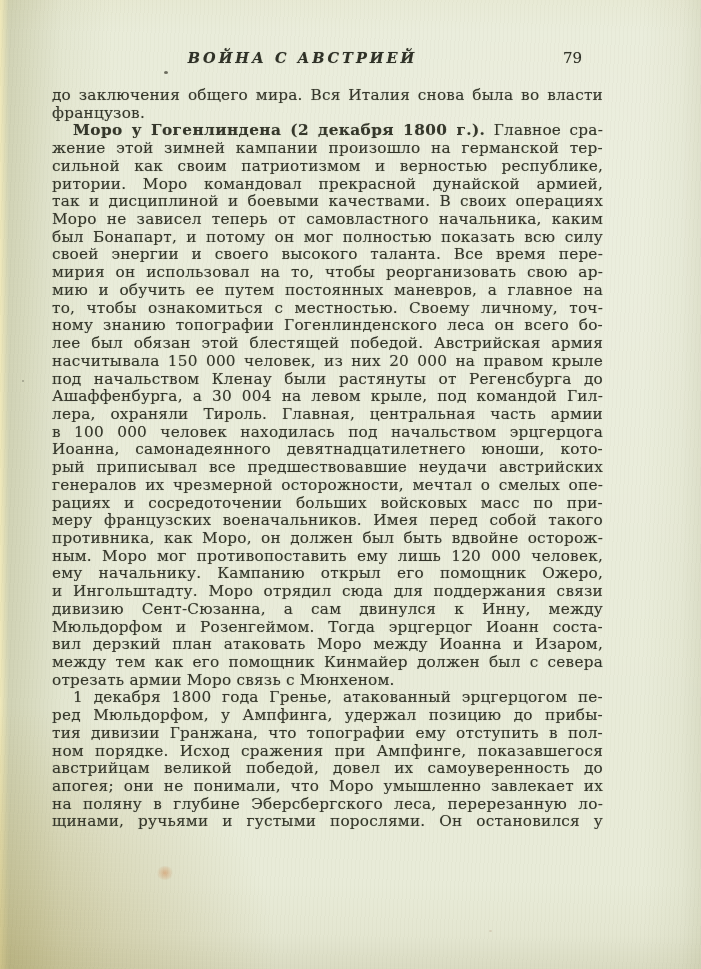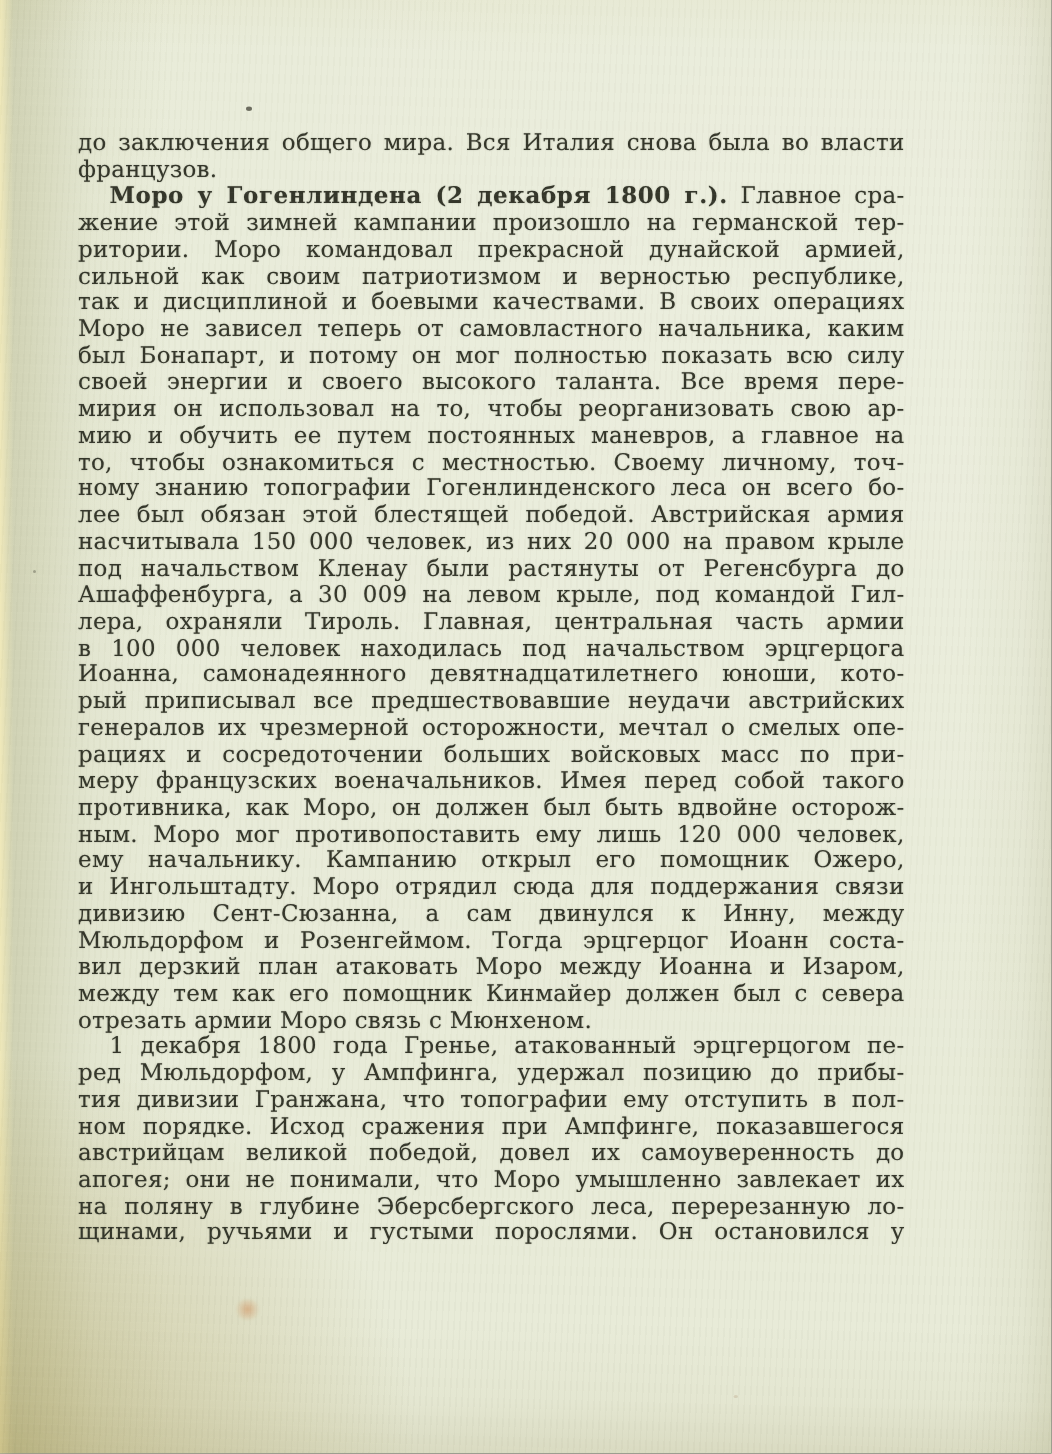--- a/index.html
+++ b/index.html
@@ -70,40 +70,44 @@
     background:rgba(66,66,54,0.75);
   }
   .speck-1{ left:164px;top:71px;width:4px;height:3px; }
   .speck-2{ left:22px;top:380px;width:2px;height:2px;opacity:0.5; }
   .speck-3{ left:489px;top:930px;width:3px;height:2px;opacity:0.25;background:rgba(150,110,80,0.8); }
 </style>
 </head>
 <body>
 
 <div class="page">
+  <div class="running-head">
+    <span class="running-title">ВОЙНА С АВСТРИЕЙ</span>
+    <span class="folio">79</span>
+  </div>
 
   <div class="text-block">
       <div class="line">до заключения общего мира. Вся Италия снова была во власти</div>
       <div class="line para-end">французов.</div>
       <div class="line indent"><b>Моро у Гогенлиндена (2 декабря 1800 г.).</b> Главное сра-</div>
       <div class="line">жение этой зимней кампании произошло на германской тер-</div>
+      <div class="line">сильной как своим патриотизмом и верностью республике,</div>
       <div class="line">ритории. Моро командовал прекрасной дунайской армией,</div>
-      <div class="line">сильной как своим патриотизмом и верностью республике,</div>
       <div class="line">так и дисциплиной и боевыми качествами. В своих операциях</div>
       <div class="line">Моро не зависел теперь от самовластного начальника, каким</div>
       <div class="line">был Бонапарт, и потому он мог полностью показать всю силу</div>
       <div class="line">своей энергии и своего высокого таланта. Все время пере-</div>
       <div class="line">мирия он использовал на то, чтобы реорганизовать свою ар-</div>
       <div class="line">мию и обучить ее путем постоянных маневров, а главное на</div>
       <div class="line">то, чтобы ознакомиться с местностью. Своему личному, точ-</div>
       <div class="line">ному знанию топографии Гогенлинденского леса он всего бо-</div>
       <div class="line">лее был обязан этой блестящей победой. Австрийская армия</div>
       <div class="line">насчитывала 150 000 человек, из них 20 000 на правом крыле</div>
       <div class="line">под начальством Кленау были растянуты от Регенсбурга до</div>
-      <div class="line">Ашаффенбурга, а 30 009 на левом крыле, под командой Гил-</div>
+      <div class="line">Ашаффенбурга, а 30 004 на левом крыле, под командой Гил-</div>
       <div class="line">лера, охраняли Тироль. Главная, центральная часть армии</div>
       <div class="line">в 100 000 человек находилась под начальством эрцгерцога</div>
       <div class="line">Иоанна, самонадеянного девятнадцатилетнего юноши, кото-</div>
       <div class="line">рый приписывал все предшествовавшие неудачи австрийских</div>
       <div class="line">генералов их чрезмерной осторожности, мечтал о смелых опе-</div>
       <div class="line">рациях и сосредоточении больших войсковых масс по при-</div>
       <div class="line">меру французских военачальников. Имея перед собой такого</div>
       <div class="line">противника, как Моро, он должен был быть вдвойне осторож-</div>
       <div class="line">ным. Моро мог противопоставить ему лишь 120 000 человек,</div>
       <div class="line">ему начальнику. Кампанию открыл его помощник Ожеро,</div>

